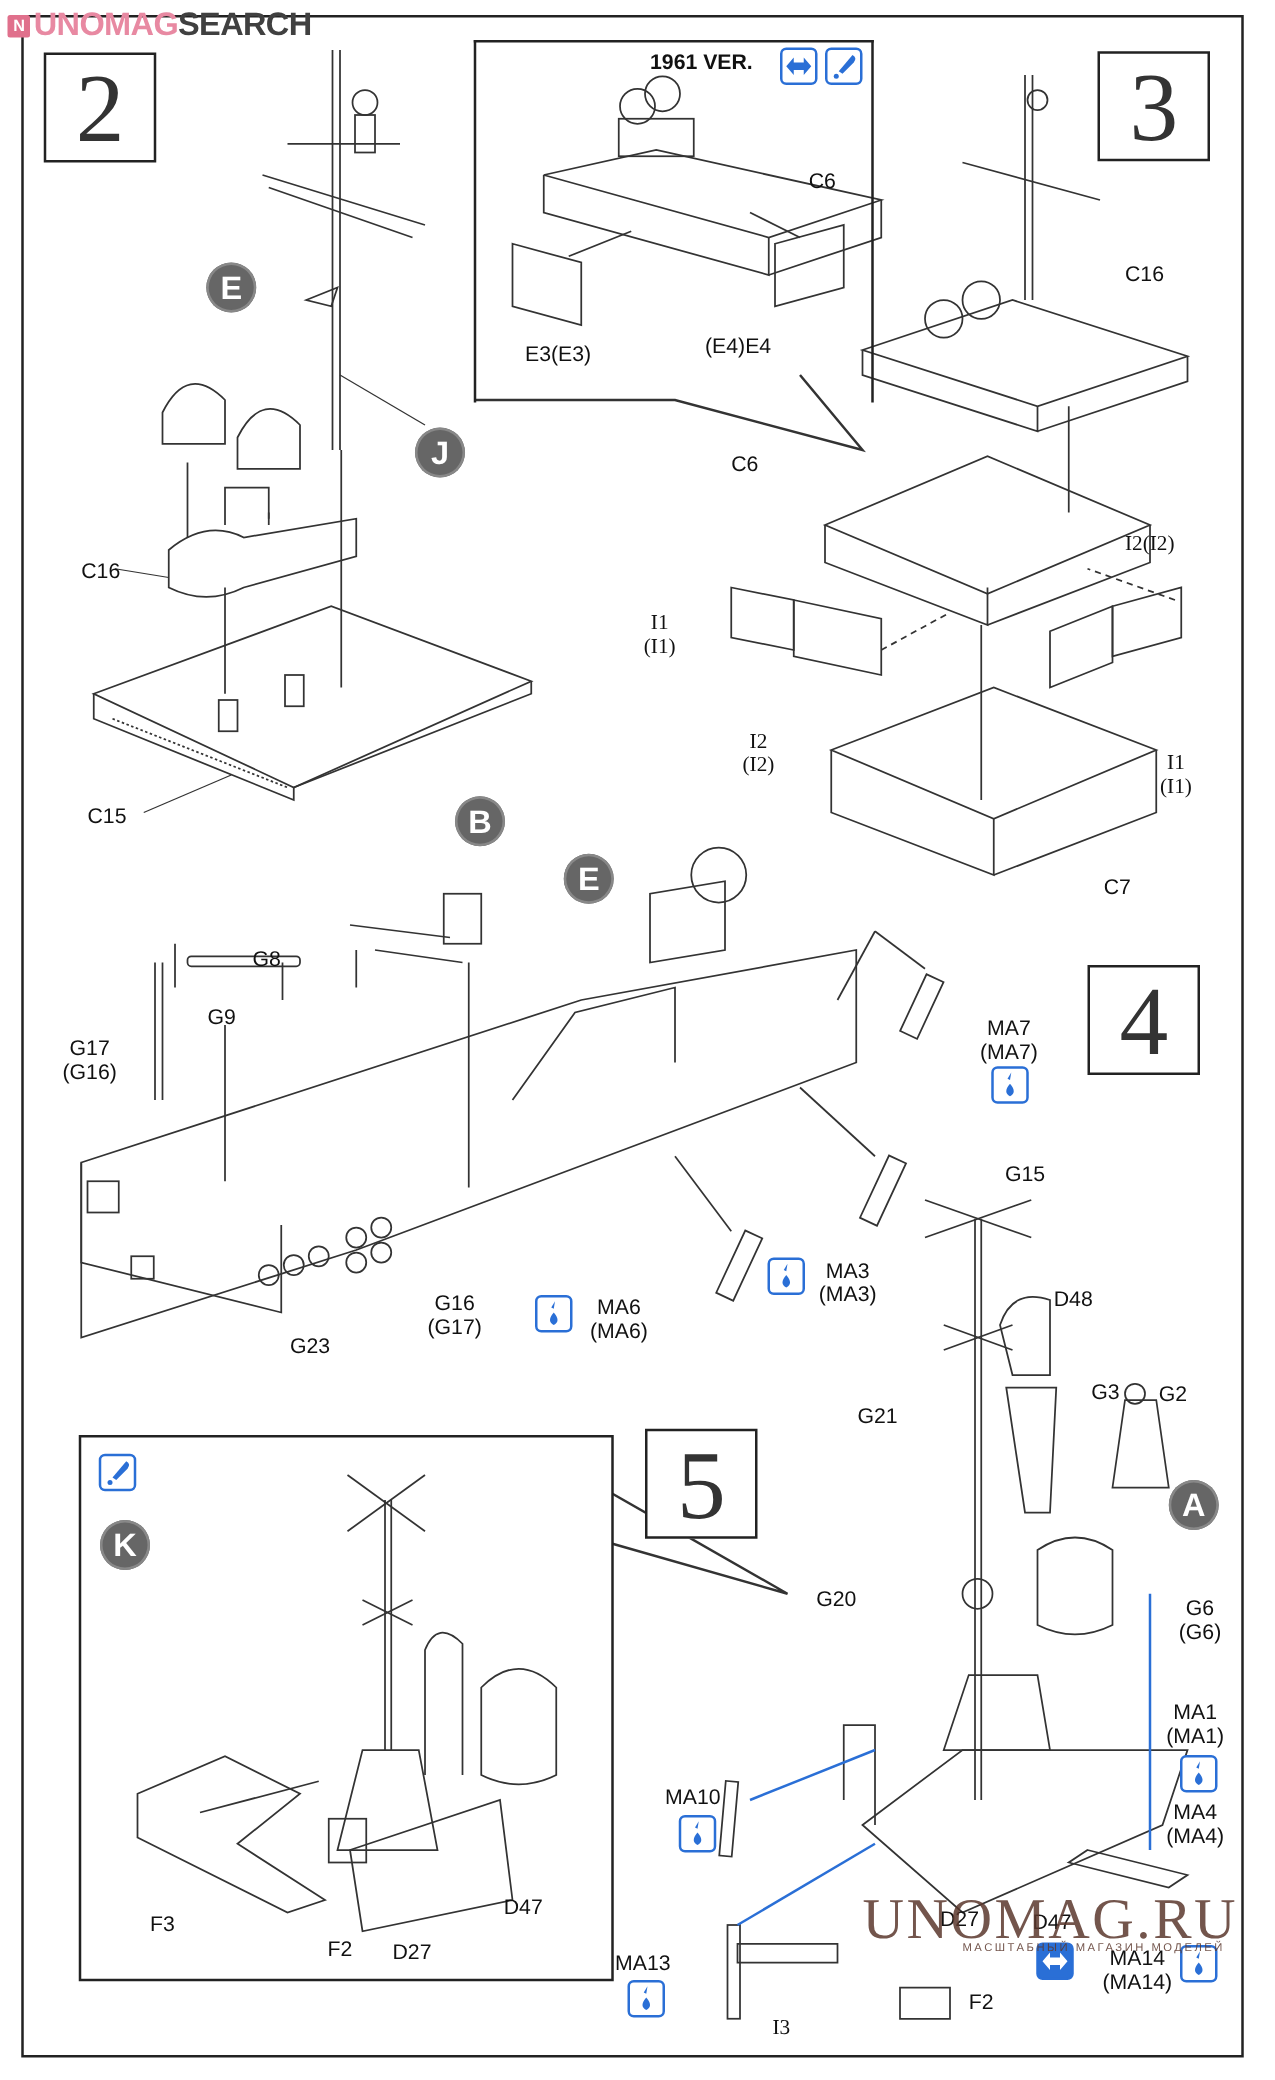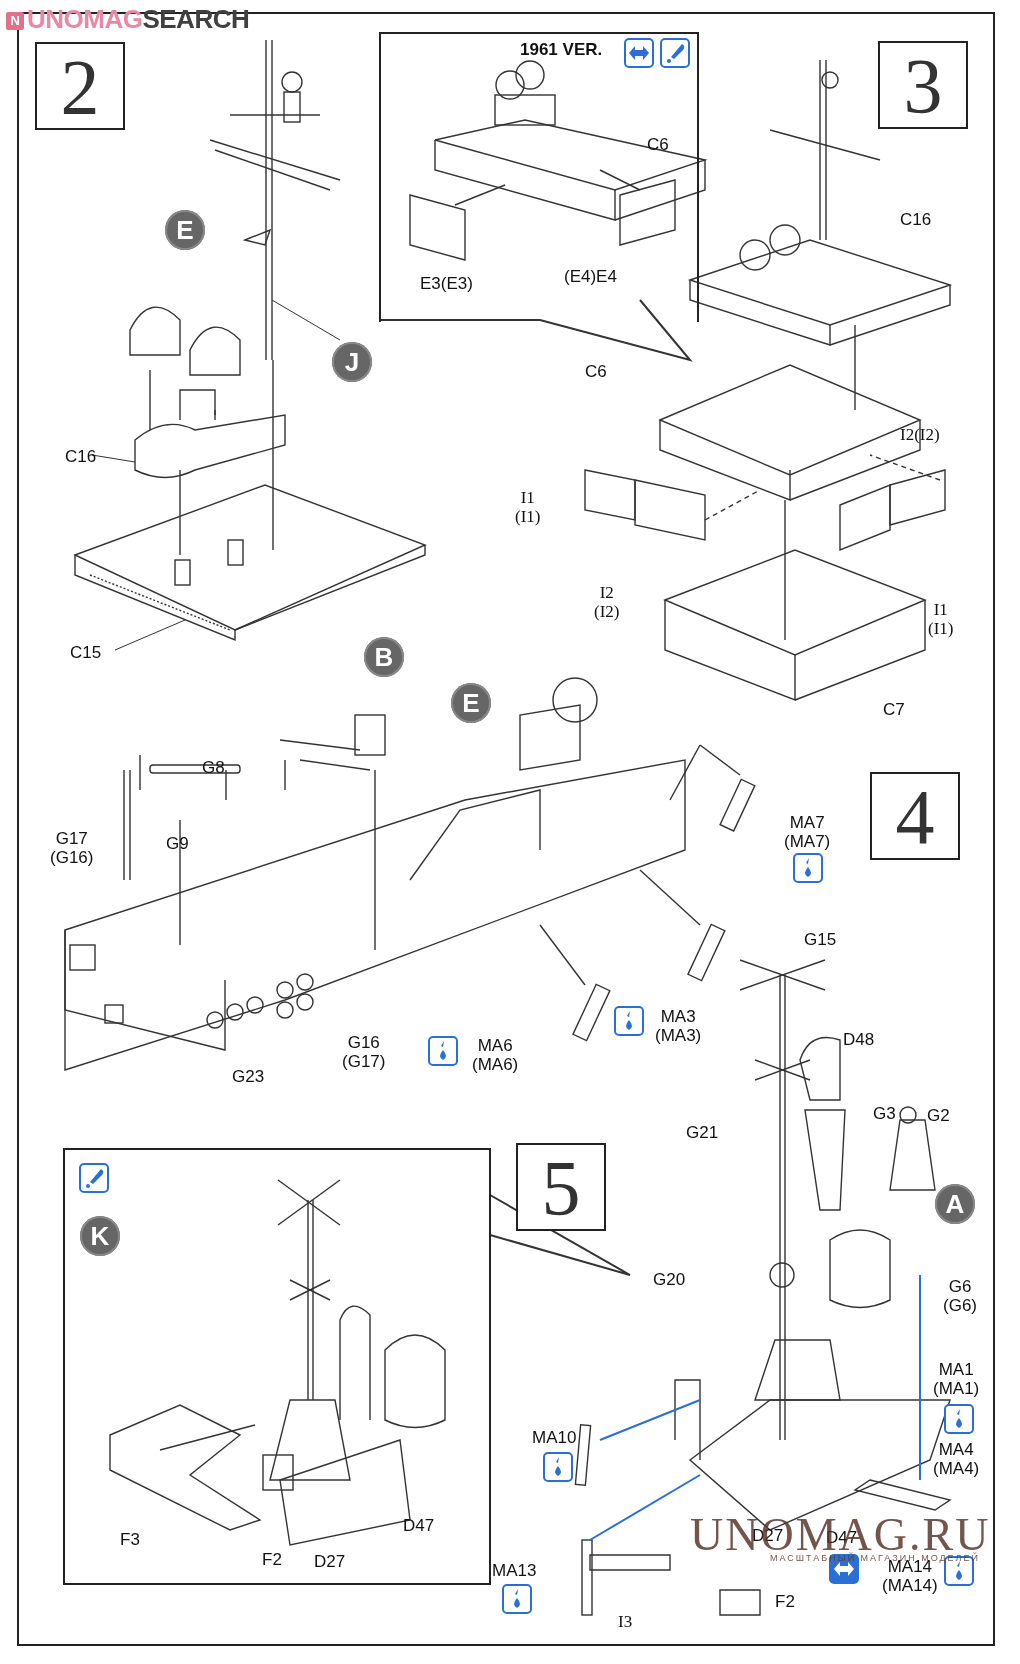--- a/index.html
+++ b/index.html
@@ -218,21 +218,21 @@
 <div class="lbl" style="left:585px;top:362px;">C6</div>
 <div class="lbl serif" style="left:900px;top:413px;margin-top:12px;">I2(I2)</div>
 <div class="lbl serif" style="left:515px;top:488px;line-height:19px;"><span>I1</span><br><span>(I1)</span></div>
 <div class="lbl serif" style="left:594px;top:583px;"><span>I2</span><br><span>(I2)</span></div>
 <div class="lbl serif" style="left:928px;top:600px;"><span>I1</span><br><span>(I1)</span></div>
 <div class="lbl" style="left:883px;top:700px;">C7</div>
 
 <div class="circ" style="left:364px;top:637px;">B</div>
 <div class="circ" style="left:451px;top:683px;">E</div>
 <div class="lbl" style="left:202px;top:710px;margin-top:48px;">G8</div>
-<div class="lbl" style="left:166px;top:804px;margin-top:30px;">G9</div>
+<div class="lbl" style="left:166px;top:804px;">G9</div>
 <div class="lbl" style="left:50px;top:829px;"><span>G17</span><br><span>(G16)</span></div>
 <div class="lbl" style="left:232px;top:1067px;">G23</div>
 <div class="lbl" style="left:342px;top:1033px;"><span>G16</span><br><span>(G17)</span></div>
 <div class="ico" style="left:428px;top:1036px;">
   <svg width="26" height="26" viewBox="0 0 26 26">
       <path d="M13 12 Q7 19 13 22 Q19 19 13 12 Z" fill="#2a6fd6"></path>
       <path d="M14 3 L13 9 L11 8 Z" fill="#2a6fd6"></path>
     </svg>
 </div>
 <div class="lbl" style="left:472px;top:1036px;"><span>MA6</span><br><span>(MA6)</span></div>

